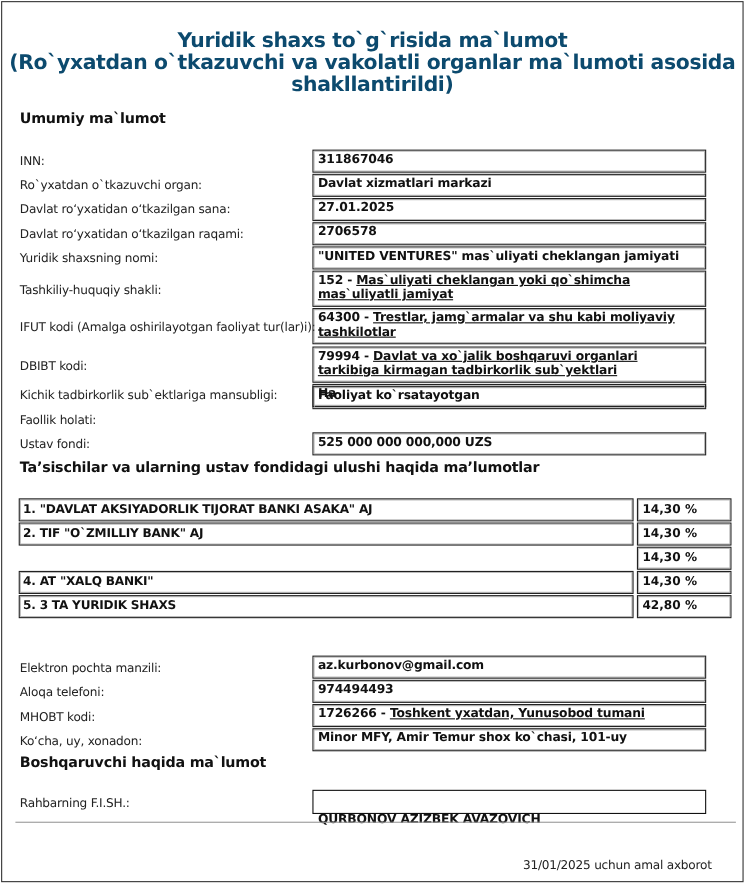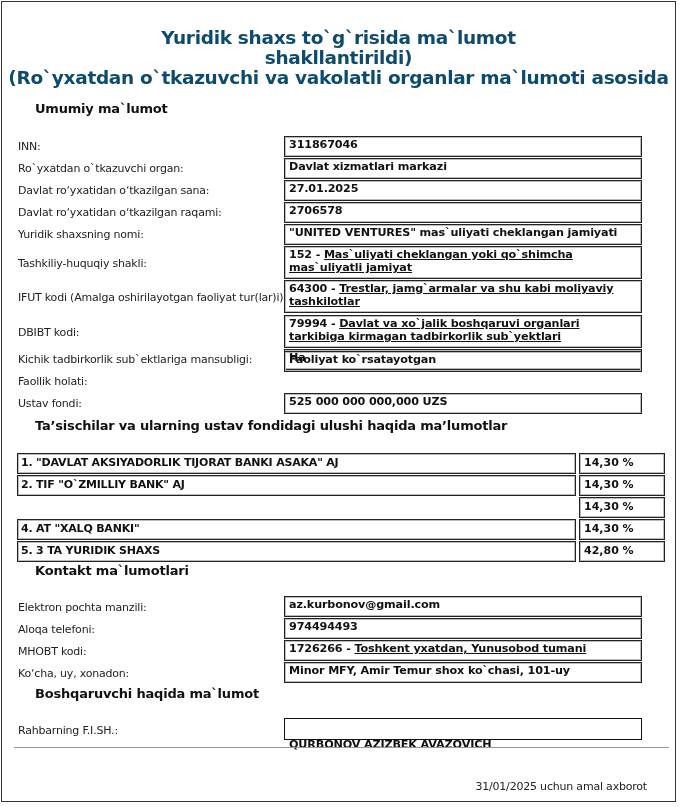--- a/index.html
+++ b/index.html
@@ -2,21 +2,21 @@
 <html><head>
   <meta charset="utf-8">
   <style>
     html, body { margin: 0; padding: 0; background: #ffffff; }
     body { width: 680px; height: 807px; position: relative; overflow: hidden;
       font-family: "DejaVu Sans", sans-serif; color: #111; }
     .frame { position: absolute; left: 1px; top: 1px; width: 675px; height: 801px;
       border: 1px solid #333; box-sizing: border-box; background: #fff; }
     .title { position: absolute; left: 0; right: 0; top: 26px; text-align: center;
       font-weight: bold; font-size: 18.5px; line-height: 20px; letter-spacing: -0.3px; color: #0c4a6e; }
-    .section-h { position: absolute; left: 16px; font-weight: bold; font-size: 13px; color: #111; letter-spacing: -0.2px; margin-left: 17px; }
+    .section-h { position: absolute; left: 16px; font-weight: bold; font-size: 13px; color: #111; letter-spacing: -0.2px; }
     .lbl { position: absolute; left: 16px; font-size: 11px; color: #222; letter-spacing: -0.2px; }
     .val { position: absolute; left: 282px; width: 358px; box-sizing: border-box;
       border: 1px solid #222; box-shadow: inset 0 0 0 1px #bbb; padding: 1px 4px;
       font-size: 11.2px; font-weight: bold; color: #111; line-height: 13px; letter-spacing: -0.15px; }
     .val u { text-decoration: underline; }
     .fcell { position: absolute; left: 15px; width: 559px; box-sizing: border-box;
       border: 1px solid #222; box-shadow: inset 0 0 0 1px #bbb; padding: 2px 3px;
       font-size: 11px; font-weight: bold; line-height: 13px; letter-spacing: -0.2px; }
     .pcell { position: absolute; left: 577px; width: 86px; box-sizing: border-box;
       border: 1px solid #222; box-shadow: inset 0 0 0 1px #bbb; padding: 2px 4px;
@@ -24,22 +24,22 @@
     .hr { position: absolute; left: 12px; width: 655px; top: 745px; height: 1px; background: #999; }
     .footer { position: absolute; right: 28px; top: 778px; font-size: 11px; color: #222; letter-spacing: -0.2px; }
   </style>
 </head>
 <body>
 
 <div class="frame">
 
   <div class="title">
     <div>Yuridik shaxs to`g`risida ma`lumot</div>
+    <div>(Ro`yxatdan o`tkazuvchi va vakolatli organlar ma`lumoti asosida</div>
     <div>shakllantirildi)</div>
-    <div>(Ro`yxatdan o`tkazuvchi va vakolatli organlar ma`lumoti asosida</div>
   </div>
 
   <div class="section-h" style="top:99px">Umumiy ma`lumot</div>
 
   <div class="lbl" style="top:138px">INN:</div>
   <div class="val" style="top:134px;height:21px">311867046</div>
 
   <div class="lbl" style="top:160px">Ro`yxatdan o`tkazuvchi organ:</div>
   <div class="val" style="top:156px;height:21px">Davlat xizmatlari markazi</div>
 
@@ -85,21 +85,20 @@
   <div class="pcell" style="top:473px;height:21px">14,30 %</div>
 
   <div class="pcell" style="top:495px;height:21px">14,30 %</div>
 
   <div class="fcell" style="top:517px;height:21px">4. AT "XALQ BANKI"</div>
   <div class="pcell" style="top:517px;height:21px">14,30 %</div>
 
   <div class="fcell" style="top:539px;height:21px">5.  3 TA YURIDIK SHAXS</div>
   <div class="pcell" style="top:539px;height:21px">42,80 %</div>
 
-  <div class="section-h" style="top:561px">Kontakt ma`lumotlari</div>
 
   <div class="lbl" style="top:599px">Elektron pochta manzili:</div>
   <div class="val" style="top:594px;height:21px">az.kurbonov@gmail.com</div>
 
   <div class="lbl" style="top:621px">Aloqa telefoni:</div>
   <div class="val" style="top:616px;height:21px">974494493</div>
 
   <div class="lbl" style="top:643px">MHOBT kodi:</div>
   <div class="val" style="top:638px;height:21px">
     <span>1726266</span><span> - </span><u>Toshkent yxatdan, Yunusobod tumani</u>

